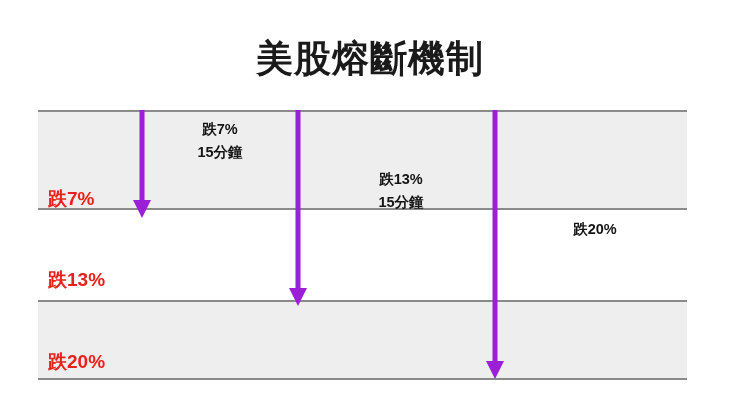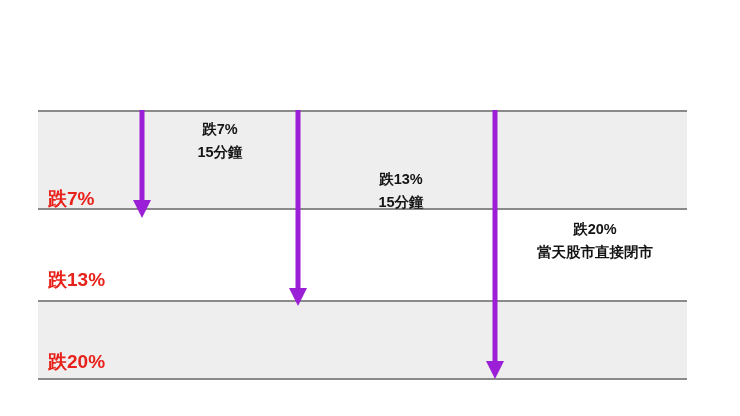--- a/index.html
+++ b/index.html
@@ -90,20 +90,21 @@
   #annotation-1 { left: 153px; top: 118px; width: 134px; }
   #annotation-2 { left: 310px; top: 168px; width: 182px; }
   #annotation-3 { left: 502px; top: 218px; width: 186px; }
   .annotation .ln { display: block; }
 </style>
 </head>
 <body>
 
 <div id="stage">
 
+  <div id="title">美股熔斷機制</div>
 
   <div class="band" id="band-upper"></div>
 
   <div class="band" id="band-lower"></div>
 
   <div class="threshold-label" id="threshold-7">跌7%</div>
 
   <div class="threshold-label" id="threshold-13">跌13%</div>
 
   <div class="threshold-label" id="threshold-20">跌20%</div>
@@ -128,16 +129,15 @@
     <span class="ln">15分鐘</span>
   </div>
 
   <div class="annotation" id="annotation-2">
     <span class="ln">跌13%</span>
     <span class="ln">15分鐘</span>
   </div>
 
   <div class="annotation" id="annotation-3">
     <span class="ln">跌20%</span>
-    <span class="ln">當天股市直接閉市</span>
   </div>
 
 </div>
 
 </body></html>

